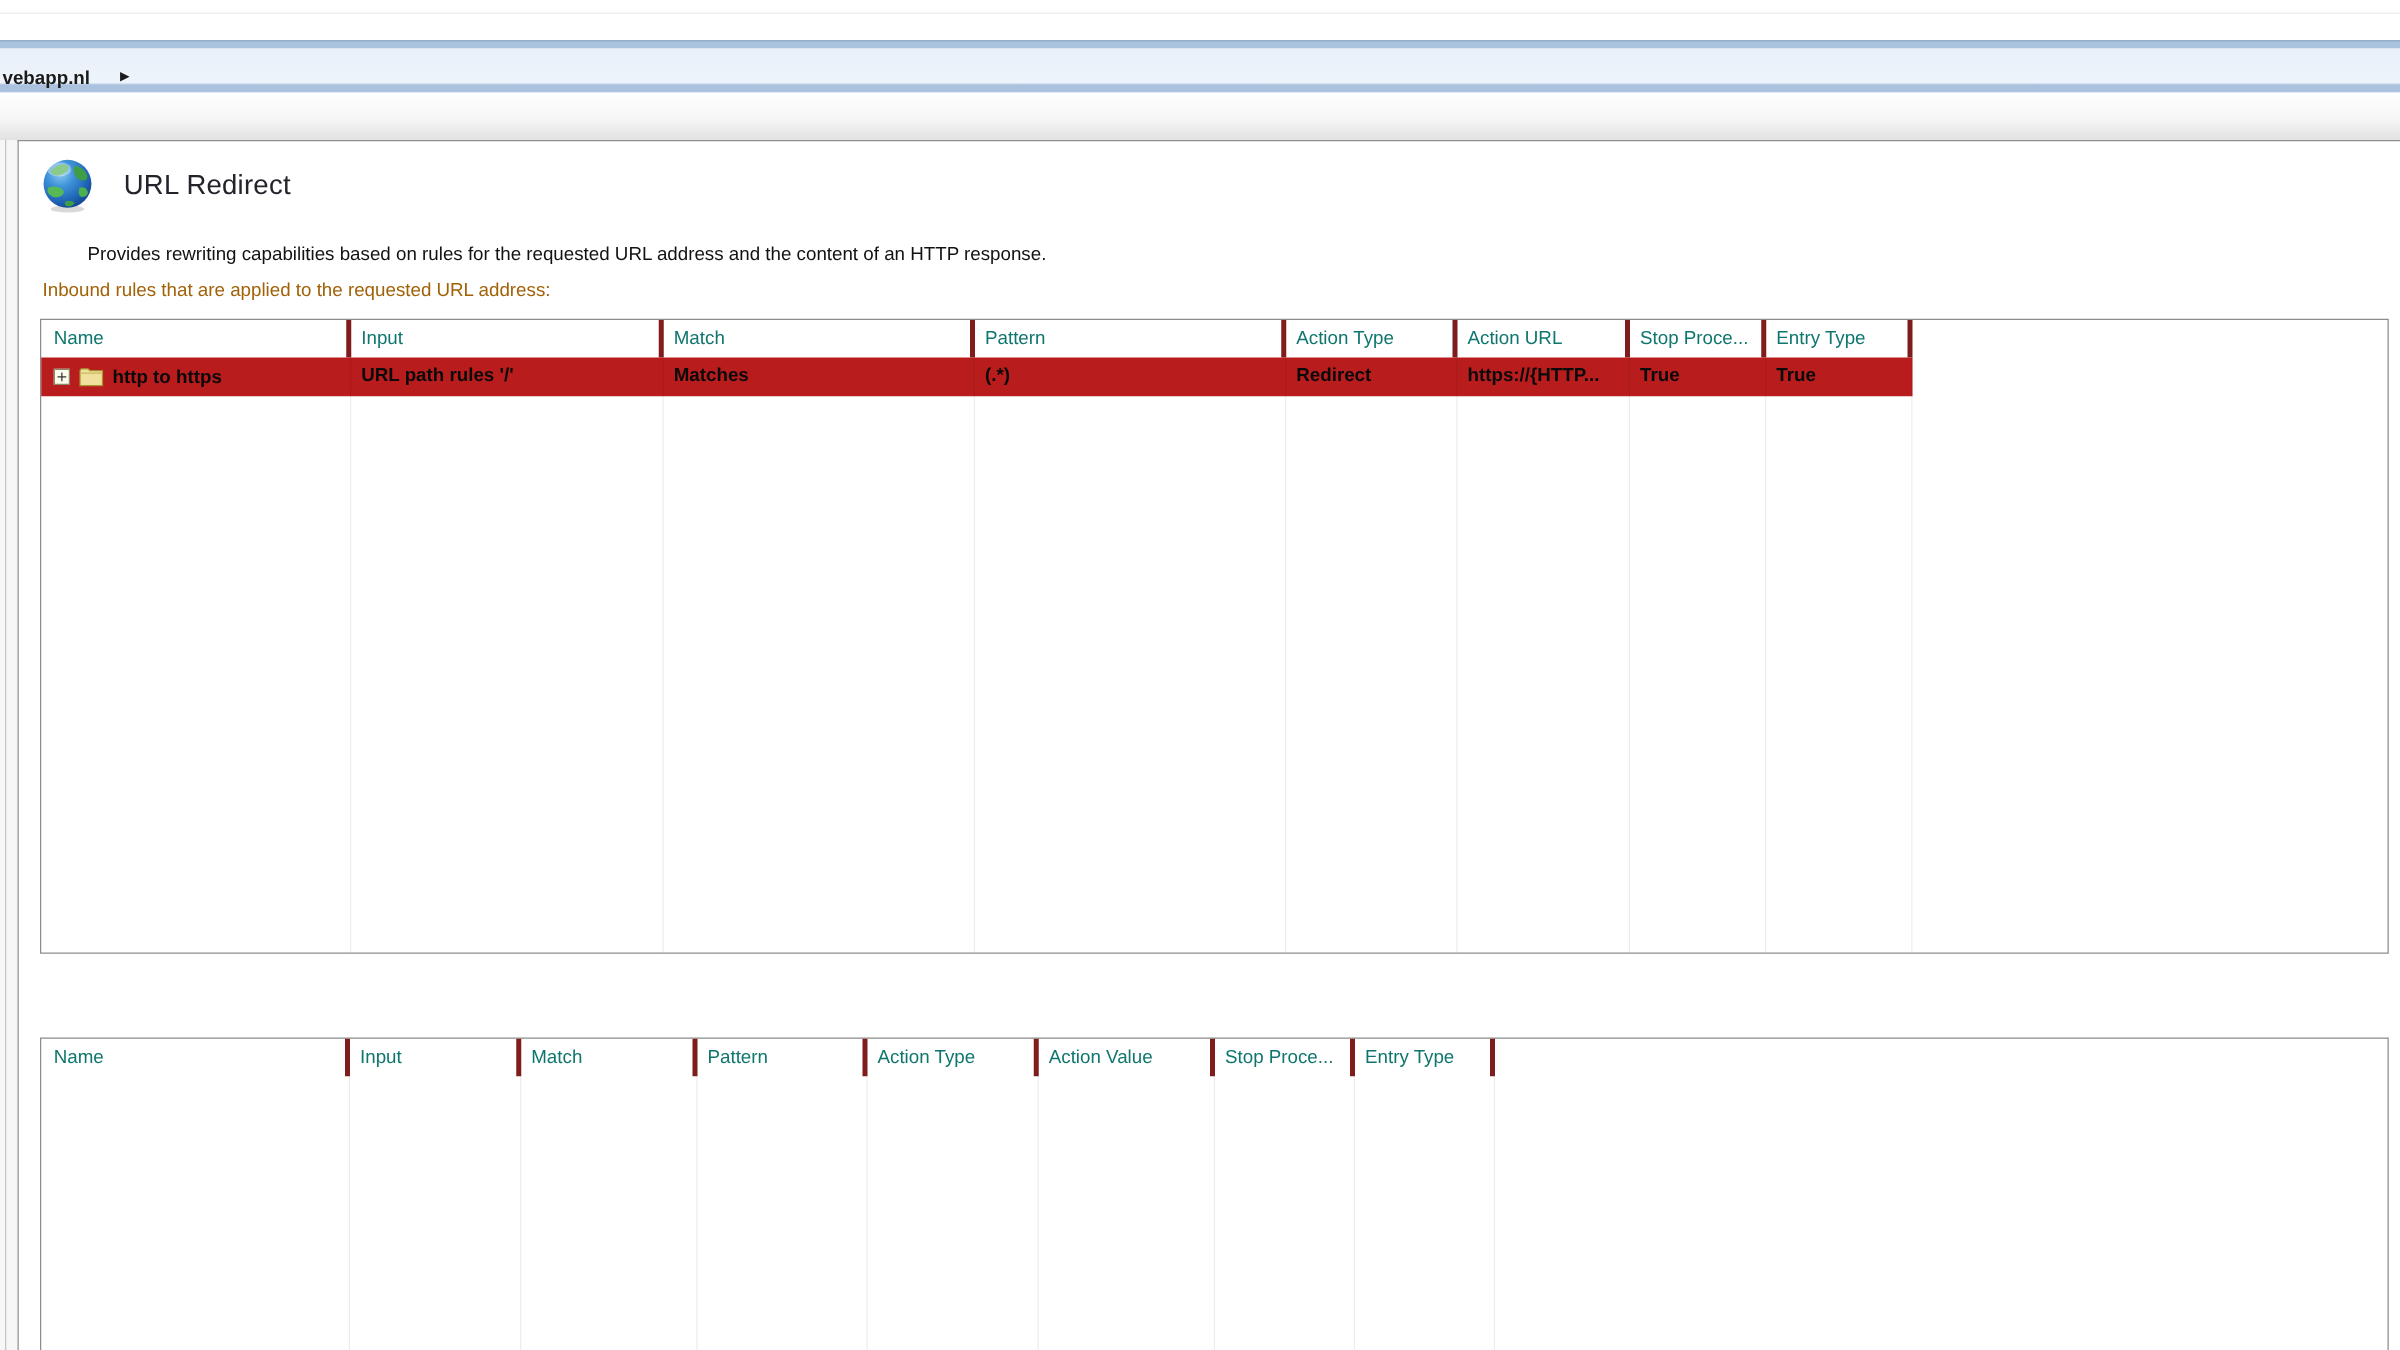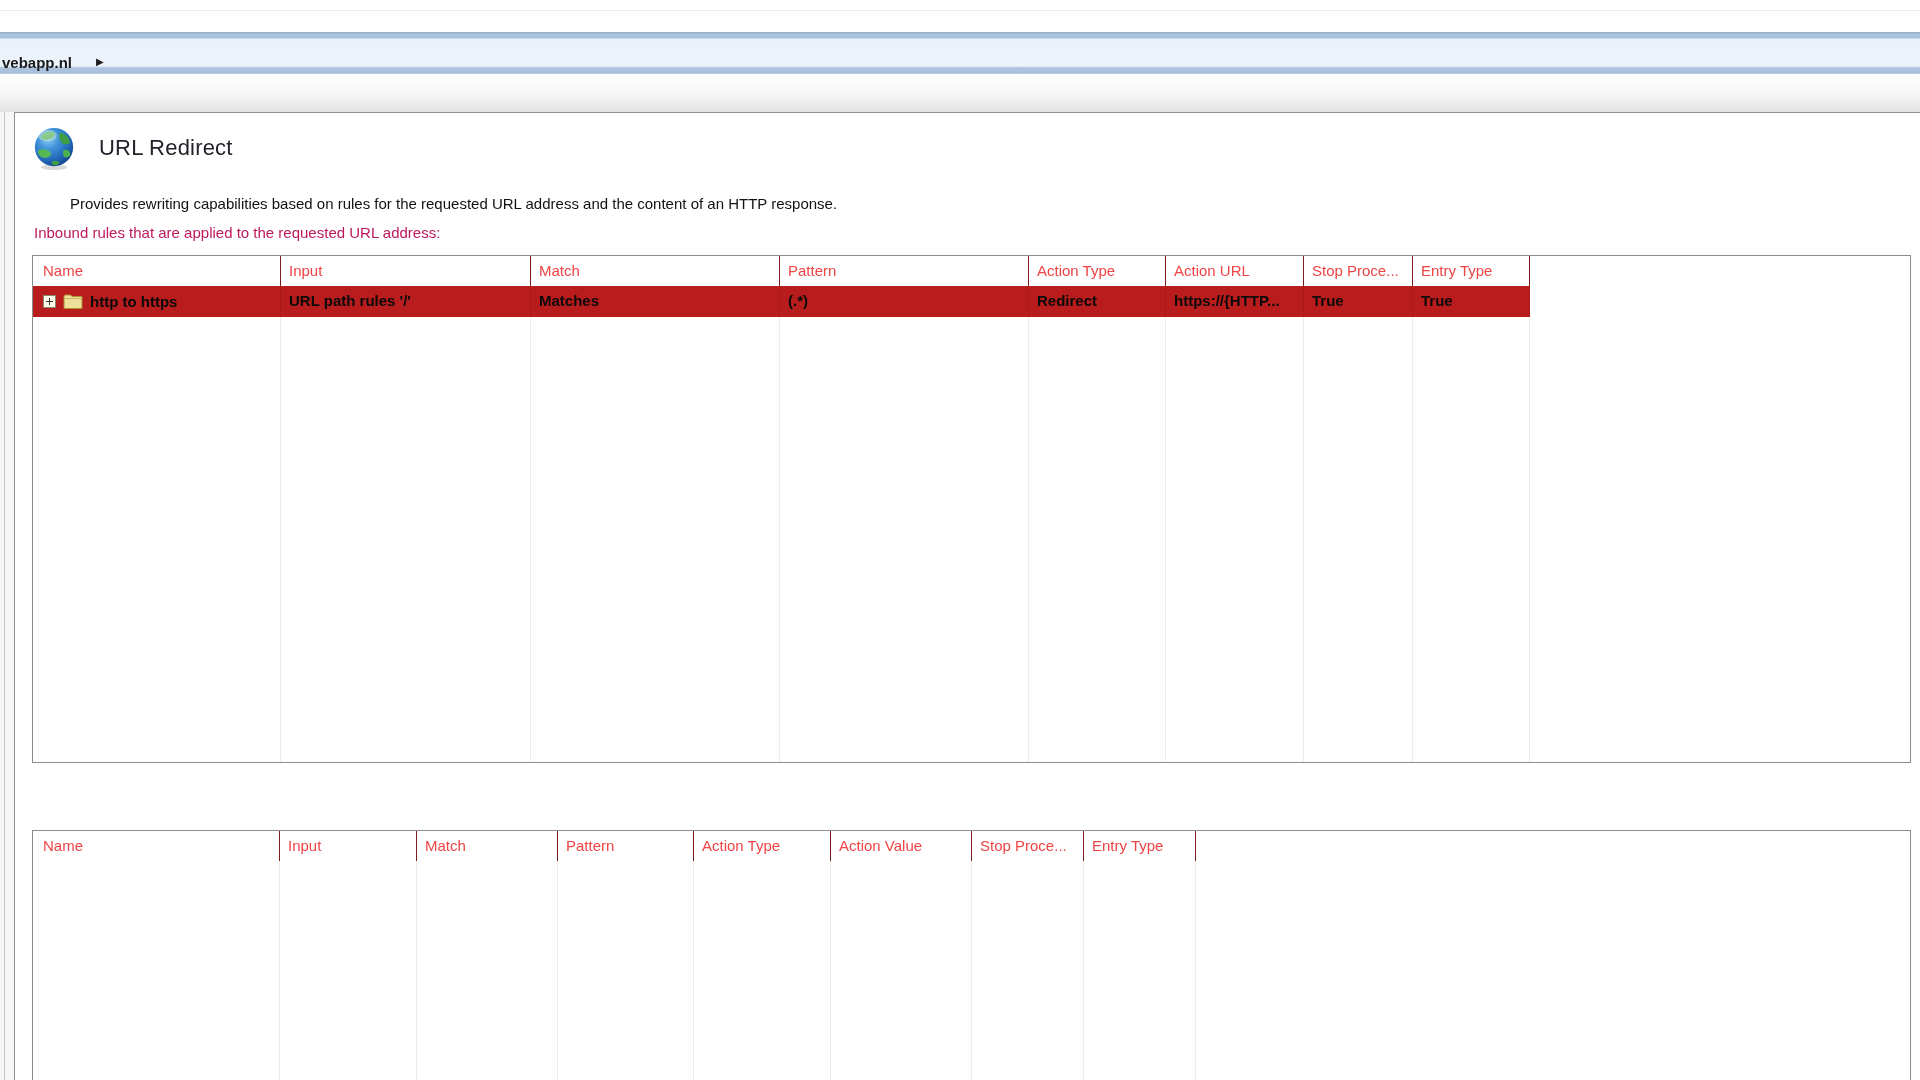--- a/index.html
+++ b/index.html
@@ -23,31 +23,31 @@
   .left-gutter { position:absolute; left:0; top:112px; width:14px; height:968px; background:#f7f7f7; }
   .splitter-line { position:absolute; left:4px; top:112px; width:1px; height:968px; background:#c4c4c4; }
 
   
   .main-panel { position:absolute; left:14px; top:112px; width:1906px; height:968px;
      background:#fff; border-top:1px solid #909090; border-left:1px solid #909090; overflow:hidden; }
 
   .globe { position:absolute; left:16px; top:12px; width:46px; height:46px; }
   .page-title { position:absolute; left:84px; top:22px; font-size:22px; color:#23232c; letter-spacing:0.2px; }
   .page-desc { position:absolute; left:19px; top:82px; font-size:15px; color:#121212;margin-left:36px; }
-  .section-label { position:absolute; left:19px; font-size:15px; color:#be185d; }
+  .section-label { position:absolute; left:19px; font-size:15px; color:#a16207; }
   .label-inbound { top:111px; }
   .label-outbound { top:688px; }
 
   
   .tbl { position:absolute; left:17px; width:1879px; background:#fff; border:1px solid #8c8c8c; }
   .tbl-inbound  { top:142px; height:508px; }
   .tbl-outbound { top:717px; height:253px; }
 
   .tbl-header { display:flex; height:30px; }
-  .hcell { font-size:15px; color:#ef4444; padding:6px 4px 0 8px; border-right:1px solid #7f1d1d;
+  .hcell { font-size:15px; color:#0f766e; padding:6px 4px 0 8px; border-right:4px solid #7f1d1d;
            white-space:nowrap; overflow:hidden; flex:0 0 auto; }
   .hcell.first { padding-left:10px; }
   .hfiller { flex:1 1 auto; }
 
   .tbl-body { position:absolute; left:0; right:0; top:30px; bottom:0; }
   .col-dividers { position:absolute; inset:0; display:flex; pointer-events:none; z-index:2; }
   .dcol { flex:0 0 auto; border-right:1px solid rgba(0,0,0,0.07); }
   .dfiller { flex:1 1 auto; border-right:none; }
 
   .rule-row { position:absolute; left:0; top:0; height:31px; width:1497px;

